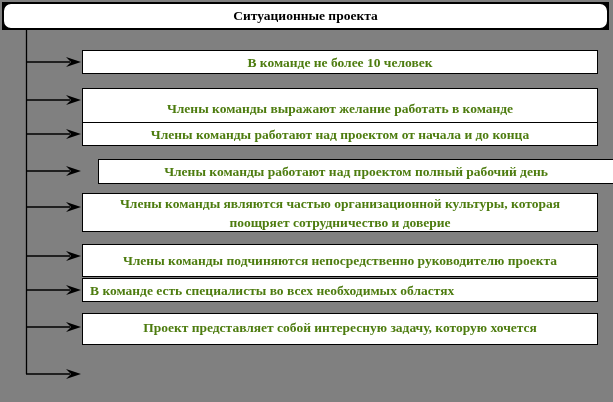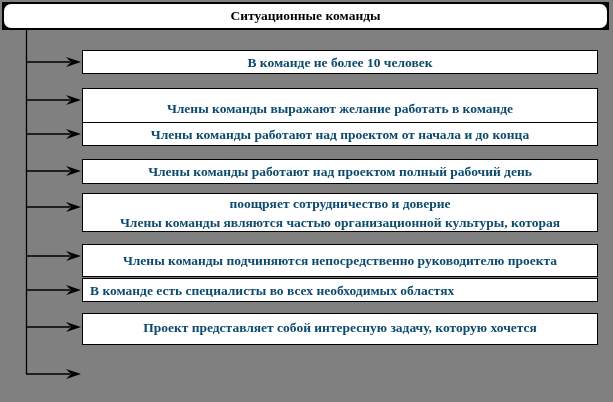--- a/index.html
+++ b/index.html
@@ -22,42 +22,42 @@
     box-sizing:border-box;
     font-weight:bold;font-size:13.5px;color:#000;
   }
   
   .connectors{position:absolute;left:0;top:0;width:613px;height:402px;}
   
   .factor{
     position:absolute;left:82px;width:516px;
     background:#fff;border:1.5px solid #000;box-sizing:border-box;
     display:flex;flex-direction:column;justify-content:center;align-items:center;
-    font-weight:bold;font-size:13.5px;color:#0c4a6e;line-height:19px;
+    font-weight:bold;font-size:13.5px;color:#4d7c0f;line-height:19px;
     text-align:center;
   }
   .factor .ln{white-space:nowrap;}
   .f1{top:50px;height:24px;}
   .f2{top:88px;height:41px;}
   .f3{top:122px;height:24px;text-align:center;}
-  .f4{top:159px;height:25px;}
+  .f4{top:159px;height:25px;margin-left:16px;}
   .f5{top:193px;height:39px;}
   .f6{top:244px;height:33px;}
   .f7{top:278px;height:24px;justify-content:center;align-items:flex-start;padding-left:7px;text-align:left;}
   .f8{top:313px;height:32px;justify-content:flex-start;padding-top:4px;overflow:hidden;}
   .f9{top:353px;height:45px;}
 </style>
 </head>
 <body>
 
 <div class="canvas">
 
   <div class="title-backing">
     <div class="title-box">
-      <span>Ситуационные команды</span>
+      <span>Ситуационные проекта</span>
     </div>
   </div>
 
   <svg class="connectors" viewBox="0 0 613 402" xmlns="http://www.w3.org/2000/svg">
 
     <line x1="26.5" y1="30" x2="26.5" y2="374" stroke="#000" stroke-width="1.3"></line>
 
     <line x1="26" y1="62" x2="70" y2="62" stroke="#000" stroke-width="1.3"></line>
     <line x1="26" y1="100" x2="70" y2="100" stroke="#000" stroke-width="1.3"></line>
     <line x1="26" y1="134" x2="70" y2="134" stroke="#000" stroke-width="1.3"></line>
@@ -89,22 +89,22 @@
 
   <div class="factor f3">
     <div class="ln">Члены команды работают над проектом от начала и до конца</div>
   </div>
 
   <div class="factor f4">
     <div class="ln">Члены команды работают над проектом полный рабочий день</div>
   </div>
 
   <div class="factor f5">
+    <div class="ln">Члены команды являются частью организационной культуры, которая</div>
     <div class="ln">поощряет сотрудничество и доверие</div>
-    <div class="ln">Члены команды являются частью организационной культуры, которая</div>
   </div>
 
   <div class="factor f6">
     <div class="ln">Члены команды подчиняются непосредственно руководителю проекта</div>
   </div>
 
   <div class="factor f7">
     <div class="ln">В команде есть специалисты во всех необходимых областях</div>
   </div>
 

